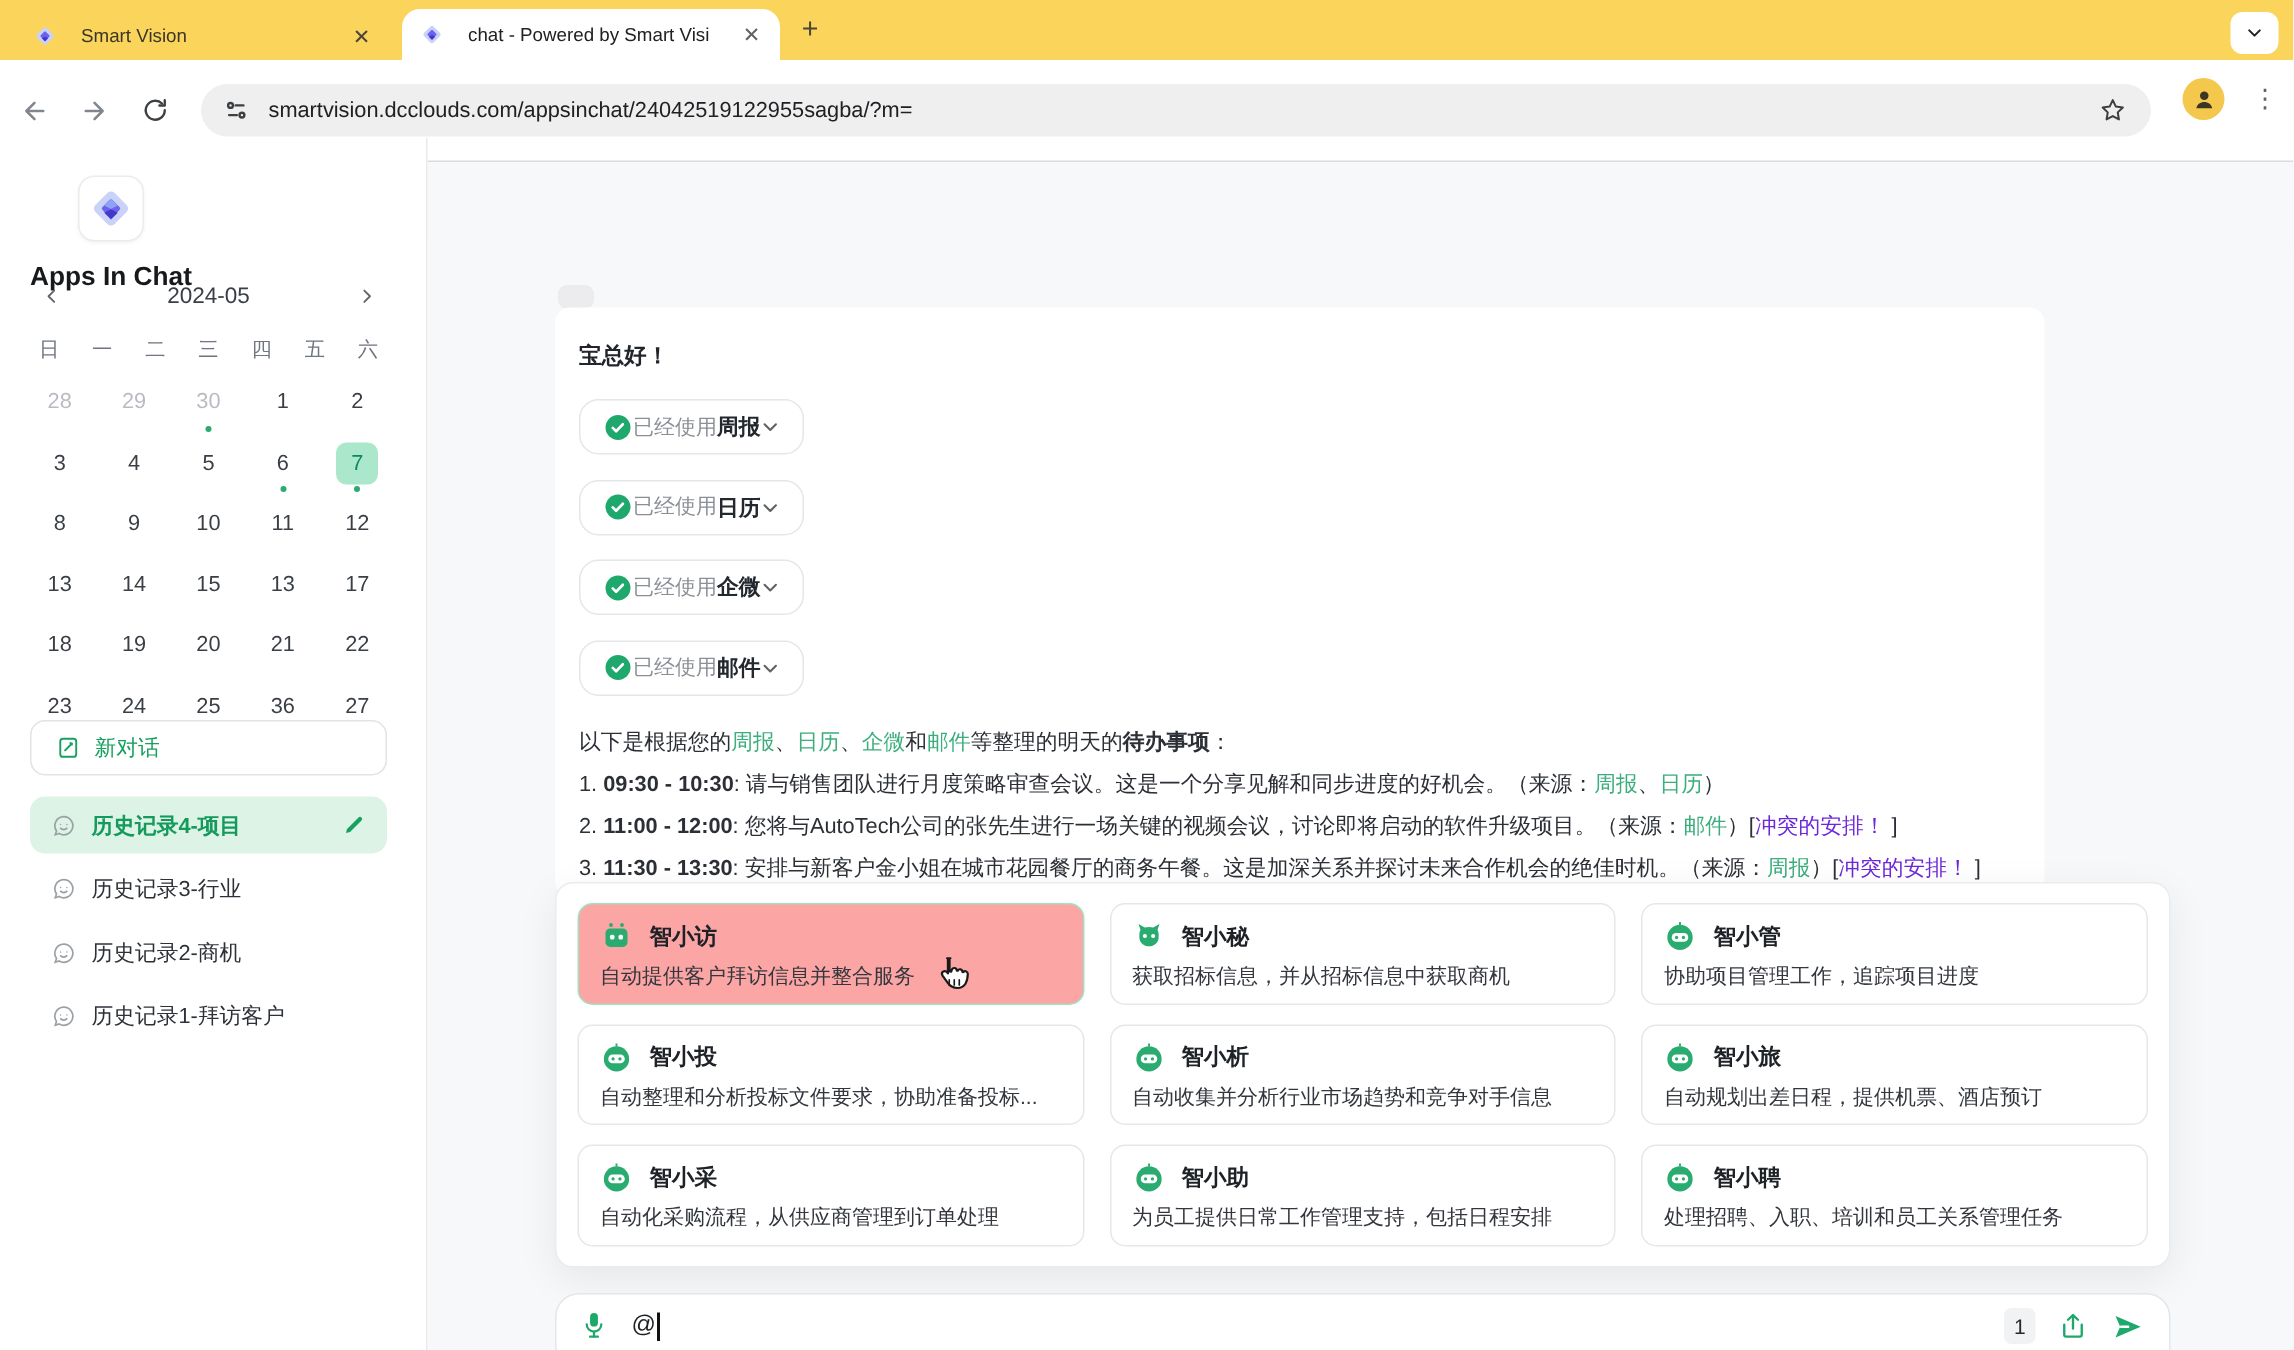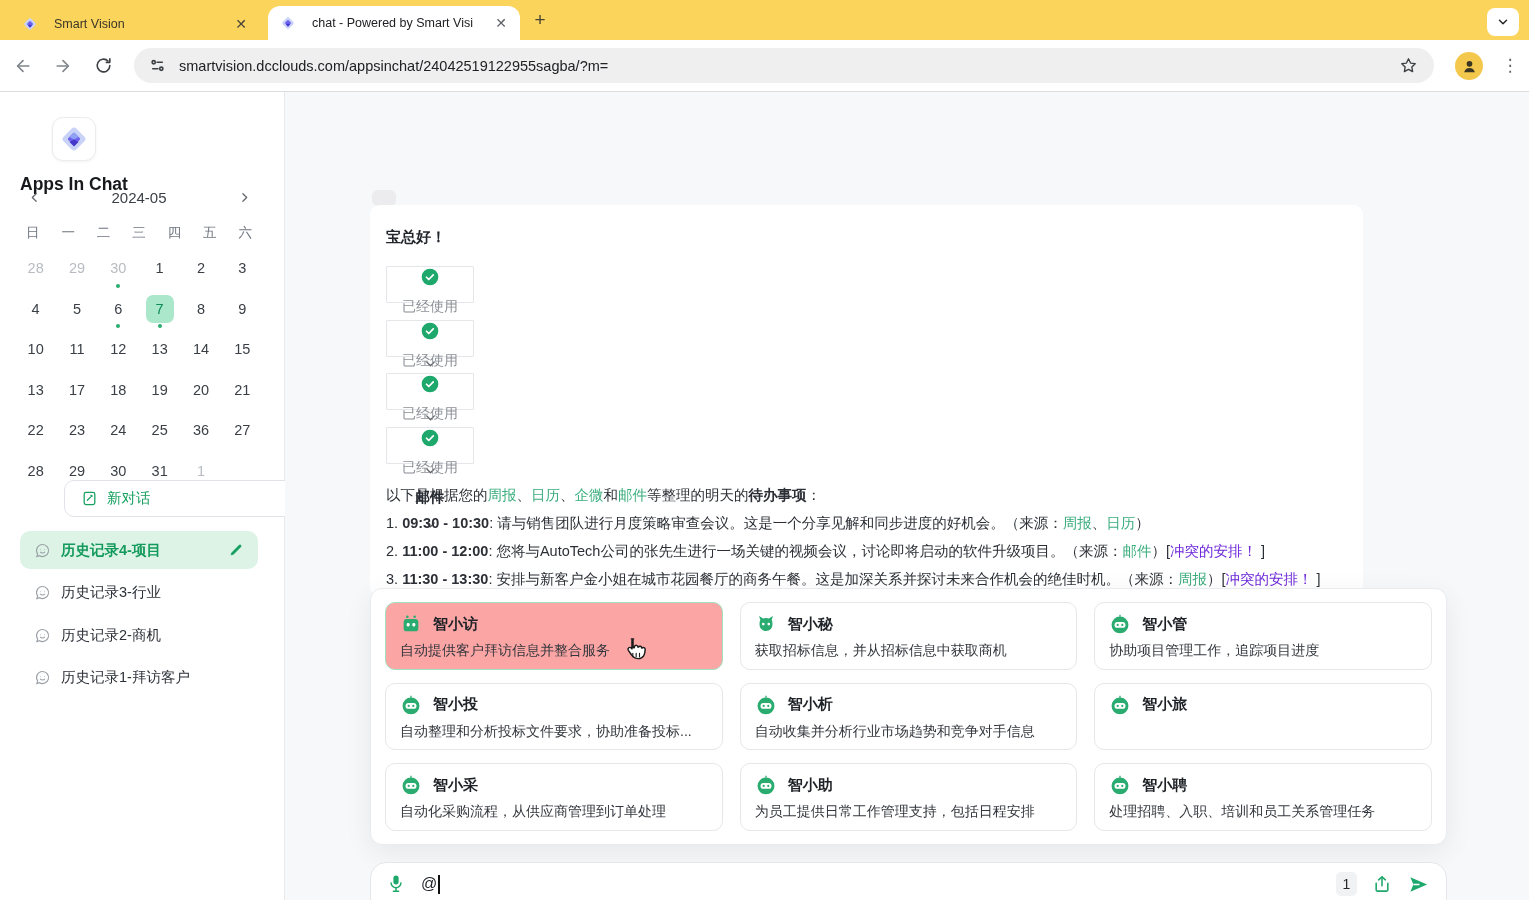--- a/index.html
+++ b/index.html
@@ -11,64 +11,64 @@
   .tabstrip { position:absolute; left:0; top:0; width:1529px; height:40px; background:#fbd45c; }
   .tab { position:absolute; top:7px; height:33px; display:flex; align-items:center; gap:16px; padding:0 10px 0 12px; font-size:12.5px; color:#3a3628; }
   .tab.inactive { left:10px; width:250px; }
   .tab.active { left:268px; top:6px; width:252px; height:34px; background:#fff; border-radius:12px 12px 0 0; color:#202124;align-items:center; }
   .tab .tab-title { flex:1; overflow:hidden; white-space:nowrap; }
   .tab .tab-close { font-size:14px; color:#49453a; width:18px; height:18px; line-height:18px; text-align:center; border-radius:50%; }
   .tab.active .tab-close { color:#5f6368; }
   .newtab-btn { position:absolute; left:528px; top:9px; width:24px; height:24px; font-size:19px; line-height:22px; text-align:center; color:#4a4636; border-radius:50%; }
   .tabsearch-btn { position:absolute; left:1487px; top:8px; width:32px; height:28px; background:#fff; border-radius:8px; display:flex; align-items:center; justify-content:center; }
 
-  .toolbar { position:absolute; left:0; top:40px; width:1529px; height:52px; background:#fff; border-bottom:1px solid #dadce0; display:flex; align-items:center; }
+  .toolbar { position:absolute; left:0; top:40px; width:1529px; height:68px; background:#fff; border-bottom:1px solid #dadce0; display:flex; align-items:center; }
   .nav-ic { width:34px; height:34px; display:flex; align-items:center; justify-content:center; margin-left:6px; border-radius:50%; }
   .urlpill { margin-left:14px; width:1300px; height:35px; background:#efeff0; border-radius:18px; display:flex; align-items:center; padding:0 14px; }
   .url-text { margin-left:12px; font-size:14.5px; color:#202124; flex:1; white-space:nowrap; overflow:hidden; }
   .star { width:24px; height:24px; display:flex; align-items:center; justify-content:center; }
   .avatar { position:absolute; left:1455px; top:52px; width:28px; height:28px; border-radius:50%; background:#f4c84d; display:flex; align-items:center; justify-content:center; }
   .kebab { position:absolute; left:1500px; top:52px; width:20px; height:28px; color:#5f6368; font-size:17px; text-align:center; line-height:28px; letter-spacing:0; }
 
   
   .sidebar { position:absolute; left:0; top:92px; width:285px; height:808px; background:#fff; border-right:1px solid #e9eaec; }
   .brand { position:absolute; left:20px; top:25px; display:flex; align-items:center; gap:13px;flex-direction:column; }
   .brand-badge { width:44px; height:44px; border-radius:11px; background:#fff; border:1px solid #ececf0; box-shadow:0 1px 3px rgba(0,0,0,.05); display:flex; align-items:center; justify-content:center; }
   .brand-title { font-size:17.5px; font-weight:bold; color:#17191c; }
 
   .cal { position:absolute; left:15px; top:92px; width:248px; }
   .cal-nav { display:flex; align-items:center; justify-content:space-between; padding:0 8px; height:26px; }
   .cal-month { font-size:15px; color:#3a3f46; }
   .cal-arrow { width:22px; height:22px; display:flex; align-items:center; justify-content:center; color:#5f6368; }
   .cal-week { display:grid; grid-template-columns:repeat(7,1fr); margin-top:14px; }
   .cal-week span { text-align:center; font-size:13.5px; color:#6f7680; }
-  .cal-grid { display:grid; grid-template-columns:repeat(6,1fr); grid-auto-rows:40.5px; margin-top:6px; }
+  .cal-grid { display:grid; grid-template-columns:repeat(5,1fr); grid-auto-rows:40.5px; margin-top:6px; }
   .cal-day { position:relative; display:flex; align-items:center; justify-content:center; font-size:14.5px; color:#3a3f46; }
   .cal-day .dnum { width:28px; height:28px; display:flex; align-items:center; justify-content:center; border-radius:7px; }
   .cal-day.muted { color:#b8bcc2; }
   .cal-day.selected .dnum { background:#abe7cb; color:#0c8a5c; }
   .cal-day .dot { position:absolute; bottom:1px; left:50%; transform:translateX(-50%); width:4px; height:4px; border-radius:50%; background:#2aab6f; }
 
-  .newchat { position:absolute; left:20px; top:388px; width:238px; height:37px; border:1px solid #e0e3e7; border-radius:10px; display:flex; align-items:center; gap:9px; padding:0 16px; color:#17a060; font-size:14.5px; background:#fff;margin-left:44px; }
+  .newchat { position:absolute; left:20px; top:388px; width:238px; height:37px; border:1px solid #e0e3e7; border-radius:10px; display:flex; align-items:center; gap:9px; padding:0 16px; color:#17a060; font-size:14.5px; background:#fff; }
   .histlist { position:absolute; left:20px; top:439px; width:238px; }
   .hist { height:38px; display:flex; align-items:center; gap:10px; padding:0 14px; border-radius:10px; font-size:14.5px; color:#2c3138; margin-bottom:4.5px; }
   .hist.active { background:#dcf3e6; color:#149a5c; font-weight:bold; }
   .hist .hist-label { flex:1; white-space:nowrap; overflow:hidden; }
 
   
   .main-header { position:absolute; left:285px; top:92px; width:1244px; height:68px; background:#fff; border-bottom:1px solid #e6e7e9; display:flex; align-items:center; padding-left:25px; }
   .main-title { font-size:16.5px; font-weight:bold; color:#22252a; }
 
   .chat-area { position:absolute; left:285px; top:160px; width:1244px; height:740px; background:#f7f8f9; }
 
   .msg-nub { position:absolute; left:372px; top:190px; width:24px; height:16px; background:#ececee; border-radius:6px; }
   .msg-card { position:absolute; left:370px; top:205px; width:993px; height:392px; background:#fff; border-radius:10px; padding:23px 16px 0 16px; overflow:hidden; z-index:1; }
   .greeting { font-size:15px; font-weight:bold; color:#22262c; }
   .chips { margin-top:19px; display:flex; flex-direction:column; gap:16.5px; }
-  .chip { display:inline-flex; align-items:center; gap:11px; height:37px; padding:0 15px; border:1px solid #e4e6ea; border-radius:1px; background:#fff; width:max-content;flex-direction:column; }
+  .chip { display:inline-flex; align-items:center; height:37px; padding:0 15px; border:1px solid #e4e6ea; border-radius:13px; background:#fff; width:max-content; }
   .chip-prefix { font-size:14px; color:#8b9097; }
   .chip-tool { font-size:14.5px; font-weight:bold; color:#23272e; }
   .para { margin-top:17px; font-size:14.5px; color:#2c3036; line-height:28px; }
   .line { white-space:nowrap; }
   .seg-link { color:#3cae7e; }
   .seg-bold { font-weight:bold; }
   .seg-warn { color:#6d28d9; }
 
   .agents-panel { position:absolute; left:370px; top:588px; width:1077px; height:257px; background:#fff; border:1px solid #e9ebee; border-radius:12px; box-shadow:0 8px 28px rgba(0,0,0,.07); z-index:2; padding:13px 14px; display:grid; grid-template-columns:repeat(3,1fr); gap:13px 17px; }
   .agent { border:1px solid #e5e7ea; border-radius:10px; background:#fff; padding:10px 14px; overflow:hidden; }
@@ -533,20 +533,21 @@
             <svg width="22" height="22" viewBox="0 0 24 24">
               <line x1="12" y1="1.8" x2="12" y2="4" stroke="#2aab6f" stroke-width="1.4"></line>
               <circle cx="12" cy="13" r="9.2" fill="#2aab6f"></circle>
               <rect x="6" y="9.8" width="12" height="6.4" rx="3.2" fill="#fff"></rect>
               <circle cx="9.5" cy="13" r="1.2" fill="#2aab6f"></circle>
               <circle cx="14.5" cy="13" r="1.2" fill="#2aab6f"></circle>
             </svg>
           </span>
           <span class="agent-name">智小旅</span>
         </div>
+        <div class="agent-desc">自动规划出差日程，提供机票、酒店预订</div>
       </div>
       <div class="agent">
         <div class="agent-head">
           <span style="display: flex;">
             <svg width="22" height="22" viewBox="0 0 24 24">
               <line x1="12" y1="1.8" x2="12" y2="4" stroke="#2aab6f" stroke-width="1.4"></line>
               <circle cx="12" cy="13" r="9.2" fill="#2aab6f"></circle>
               <rect x="6" y="9.8" width="12" height="6.4" rx="3.2" fill="#fff"></rect>
               <circle cx="9.5" cy="13" r="1.2" fill="#2aab6f"></circle>
               <circle cx="14.5" cy="13" r="1.2" fill="#2aab6f"></circle>

